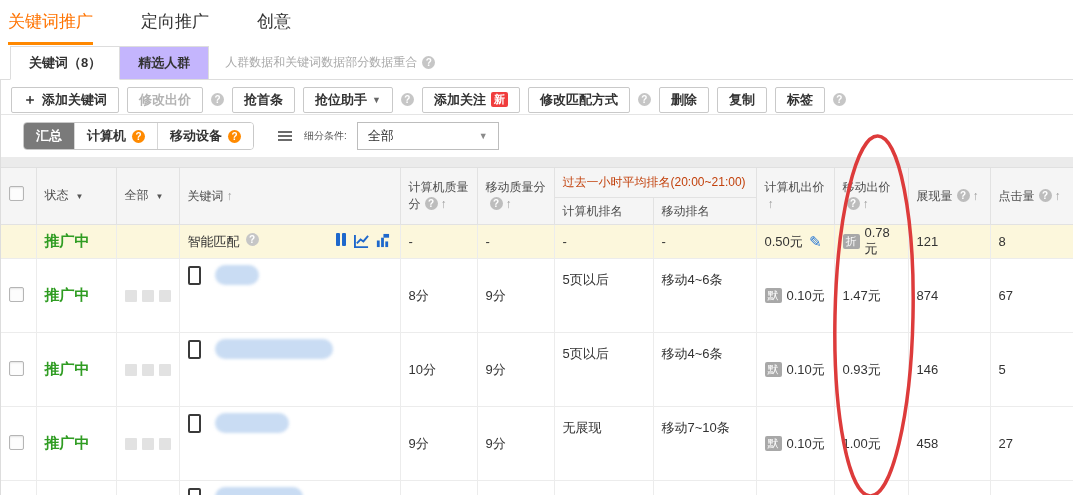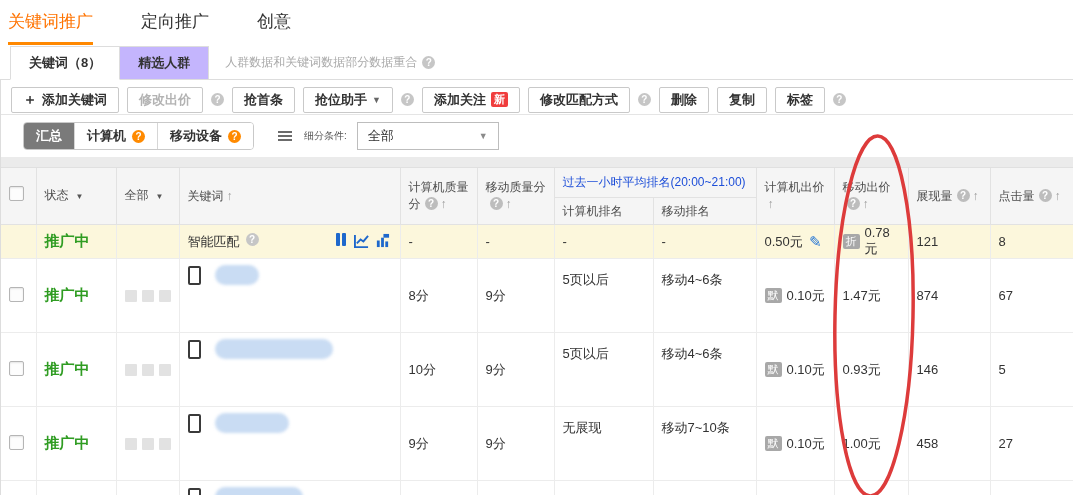--- a/index.html
+++ b/index.html
@@ -58,21 +58,21 @@
   
   table { border-collapse:collapse; table-layout:fixed; width:1073px; }
   thead th { background:#f5f5f5; border-right:1px solid #e2e2e2; border-bottom:1px solid #e2e2e2;
              font-weight:normal; font-size:12px; color:#4c4c4c; text-align:left; padding:3px 8px;
              vertical-align:middle; line-height:17px; }
   thead tr.hrow1 th { height:23px; }
   thead tr.hrow2 th { height:20px; }
   th .hdr-caret { font-size:8px; color:#555; margin-left:7px; }
   th .arrow { color:#9a9a9a; margin-left:3px; }
   th .qmark.hdr { background:#bdbdbd; margin-left:4px; vertical-align:1px; }
-  th.rank-group { color:#1d4ed8; }
+  th.rank-group { color:#c2410c; }
   th .blockline { display:block; }
 
   tbody td { border-right:1px solid #ececec; border-bottom:1px solid #ececec; font-size:13px; color:#333;
              padding:0 8px; vertical-align:middle; background:#fff; }
   tr.summary td { background:#fcf7dc; height:29px; }
   tr.kwrow td { height:61px; }
   tr.kwrow td.kw-cell { vertical-align:top; padding-top:6px; }
   tr.kwrow td.rank-cell { vertical-align:top; padding-top:12px; }
 
   .status-text { color:#2f9c22; font-weight:bold; font-size:15px; }

